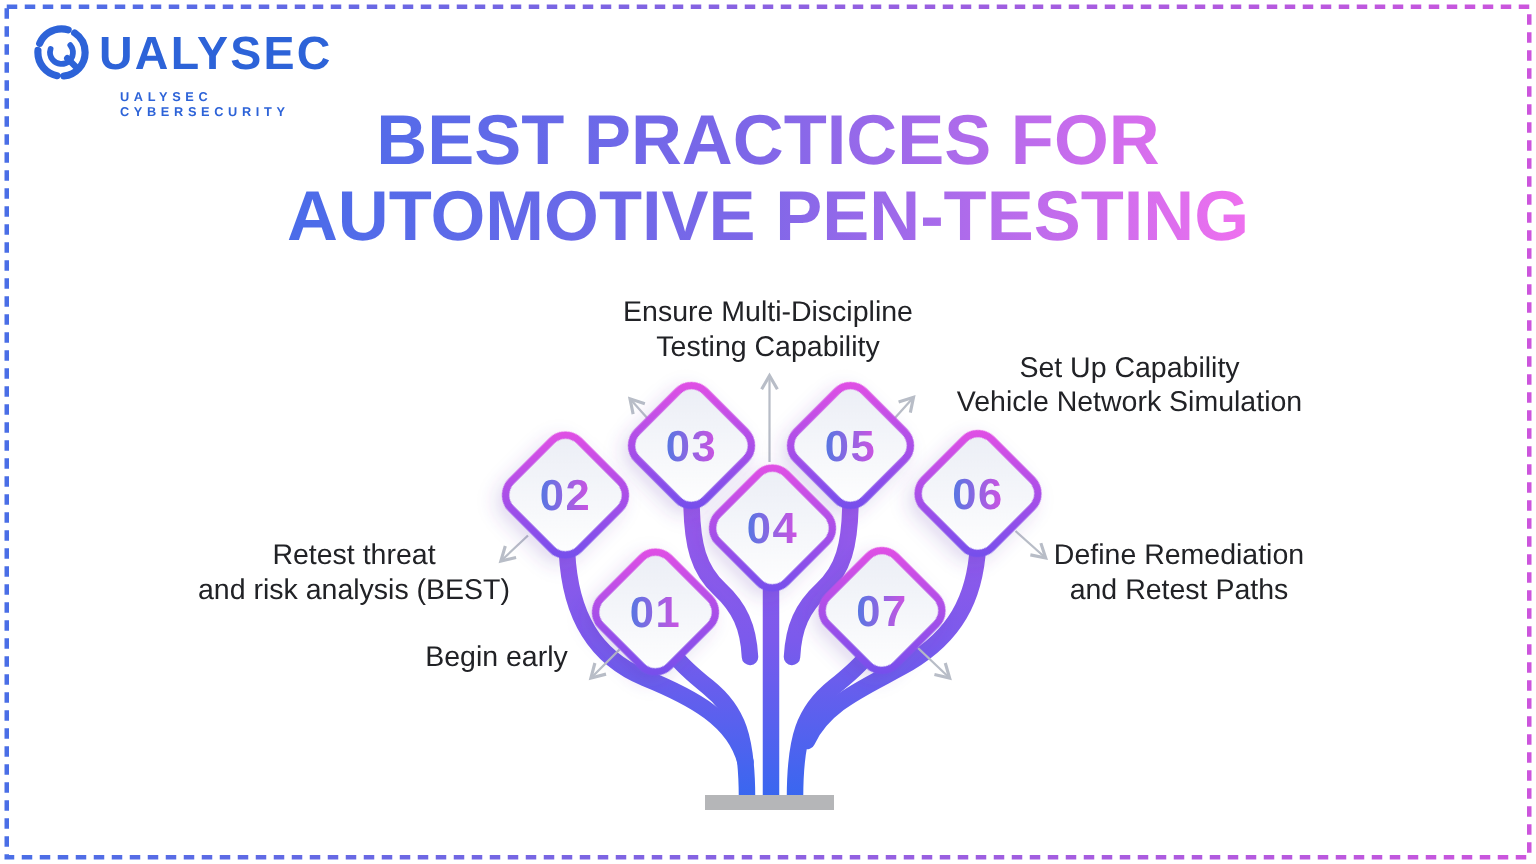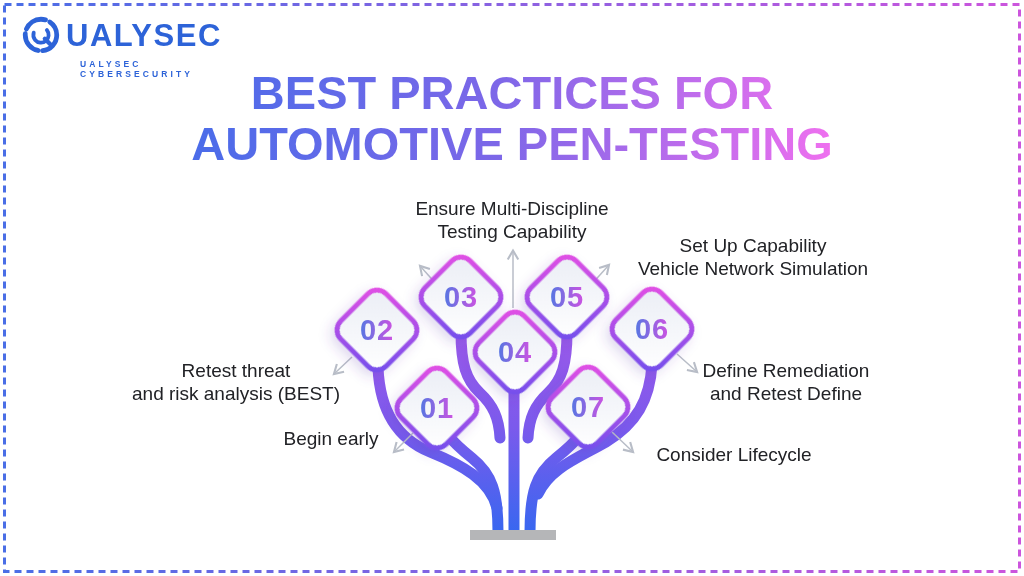--- a/index.html
+++ b/index.html
@@ -163,24 +163,23 @@
     <span>Vehicle Network Simulation</span>
   </div>
 
   <div class="node-label" style="left:236px; top:360px;">
     <span>Retest threat</span>
     <span>and risk analysis (BEST)</span>
   </div>
 
   <div class="node-label" style="left:786px; top:360px;">
     <span>Define Remediation</span>
-    <span>and Retest Define</span>
+    <span>and Retest Paths</span>
   </div>
 
   <div class="node-label" style="left:331px; top:428px;">
     <span>Begin early</span>
   </div>
 
   <div class="node-label" style="left:734px; top:444px;">
-    <span>Consider Lifecycle</span>
   </div>
 
 </div>
 
 </body></html>

